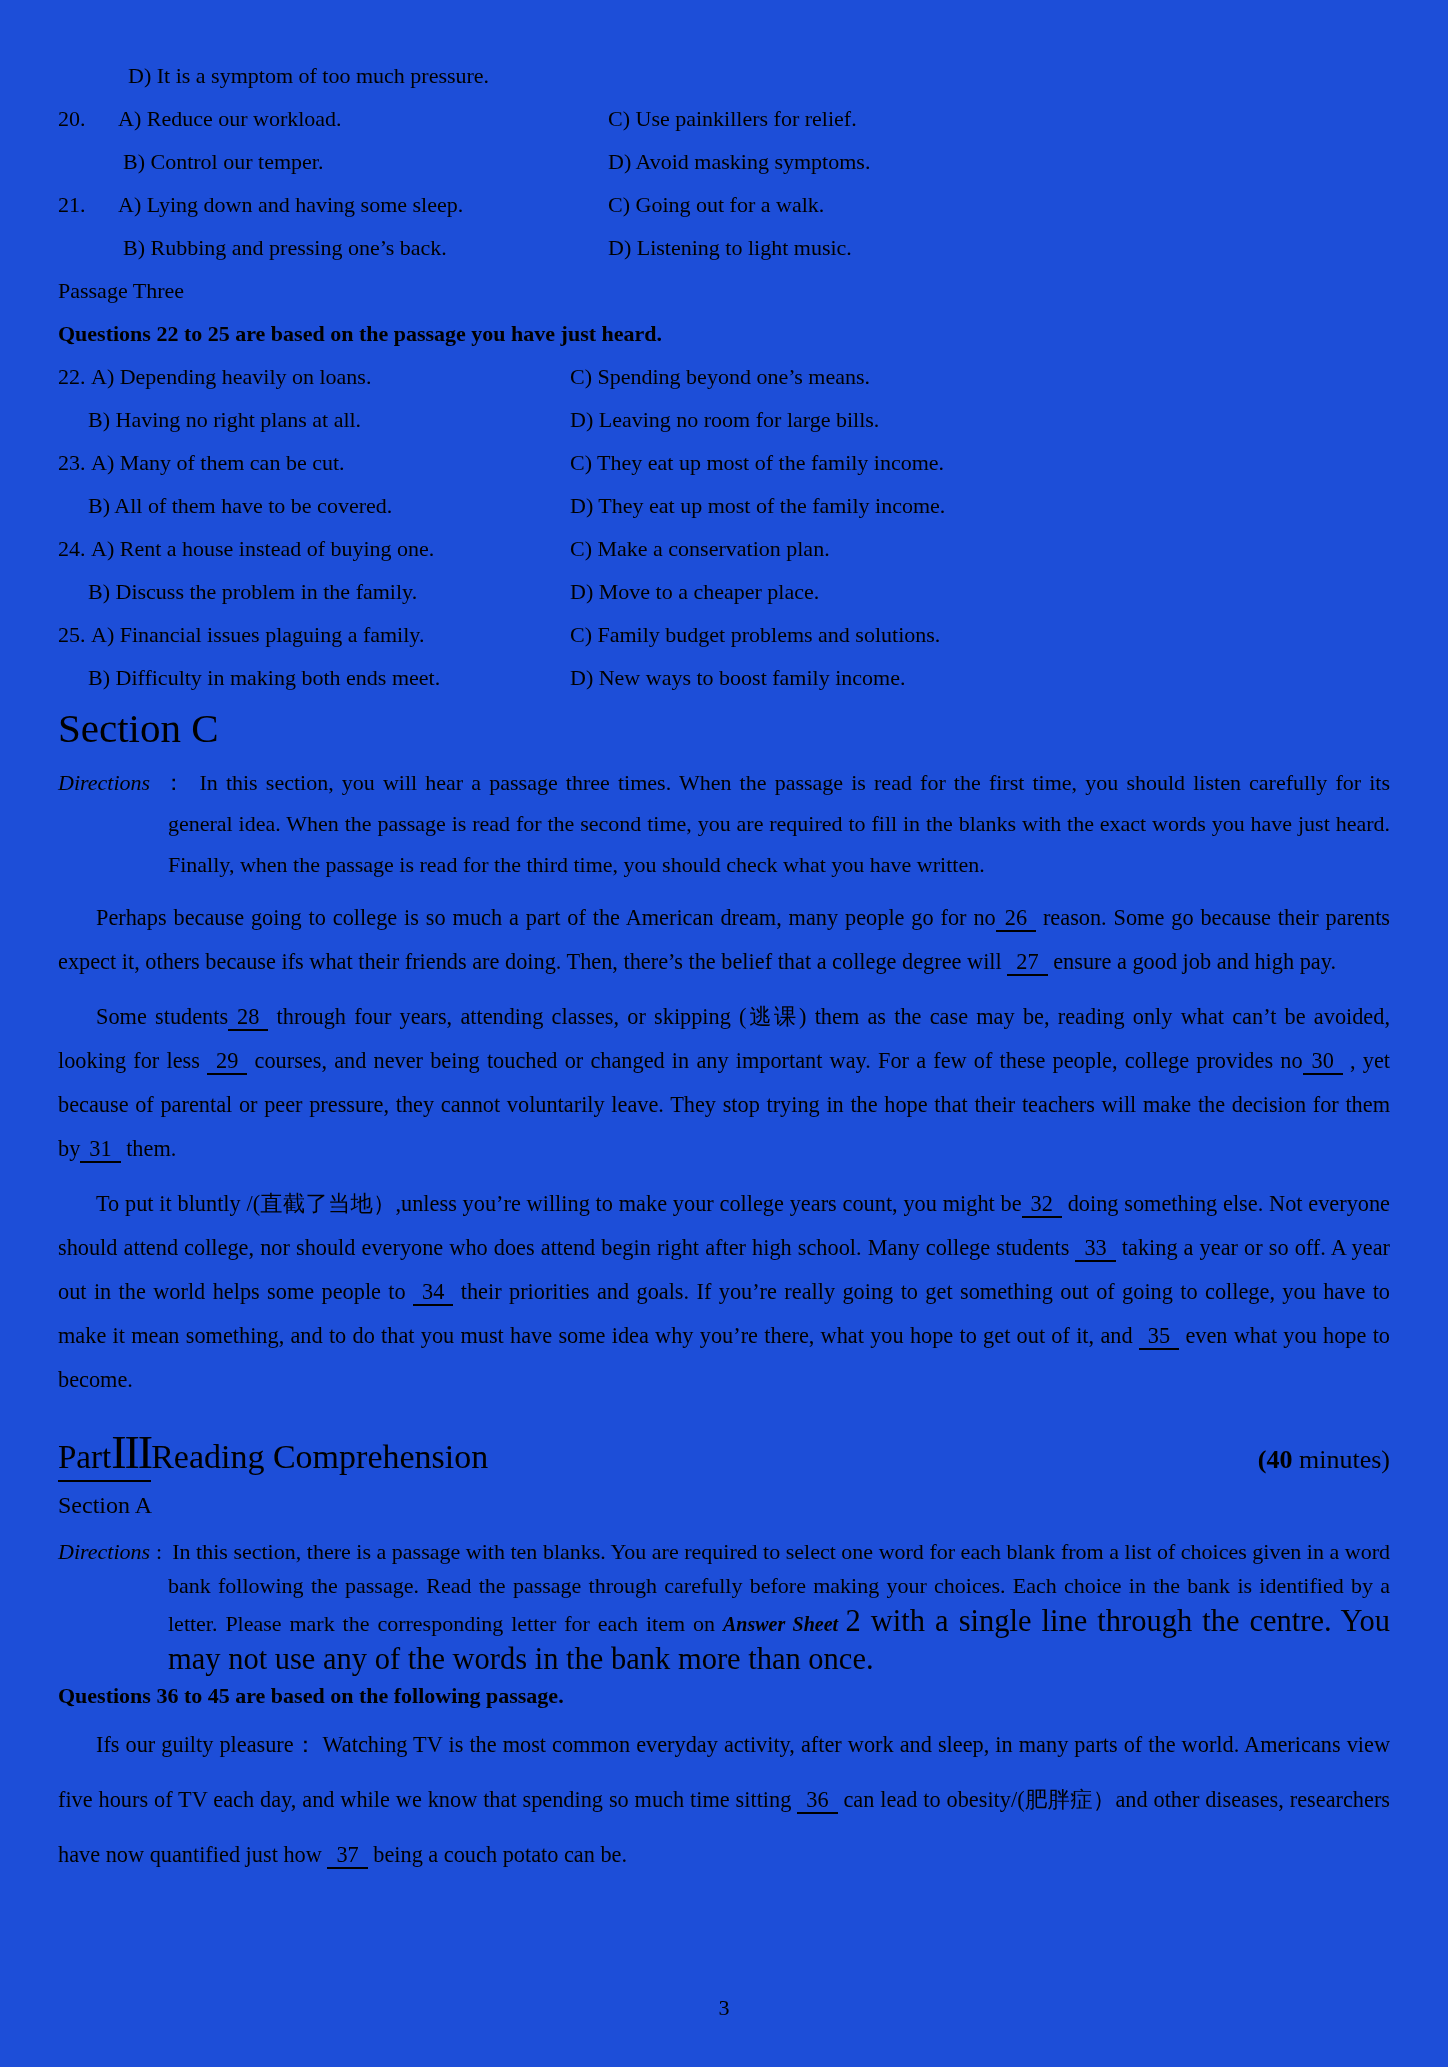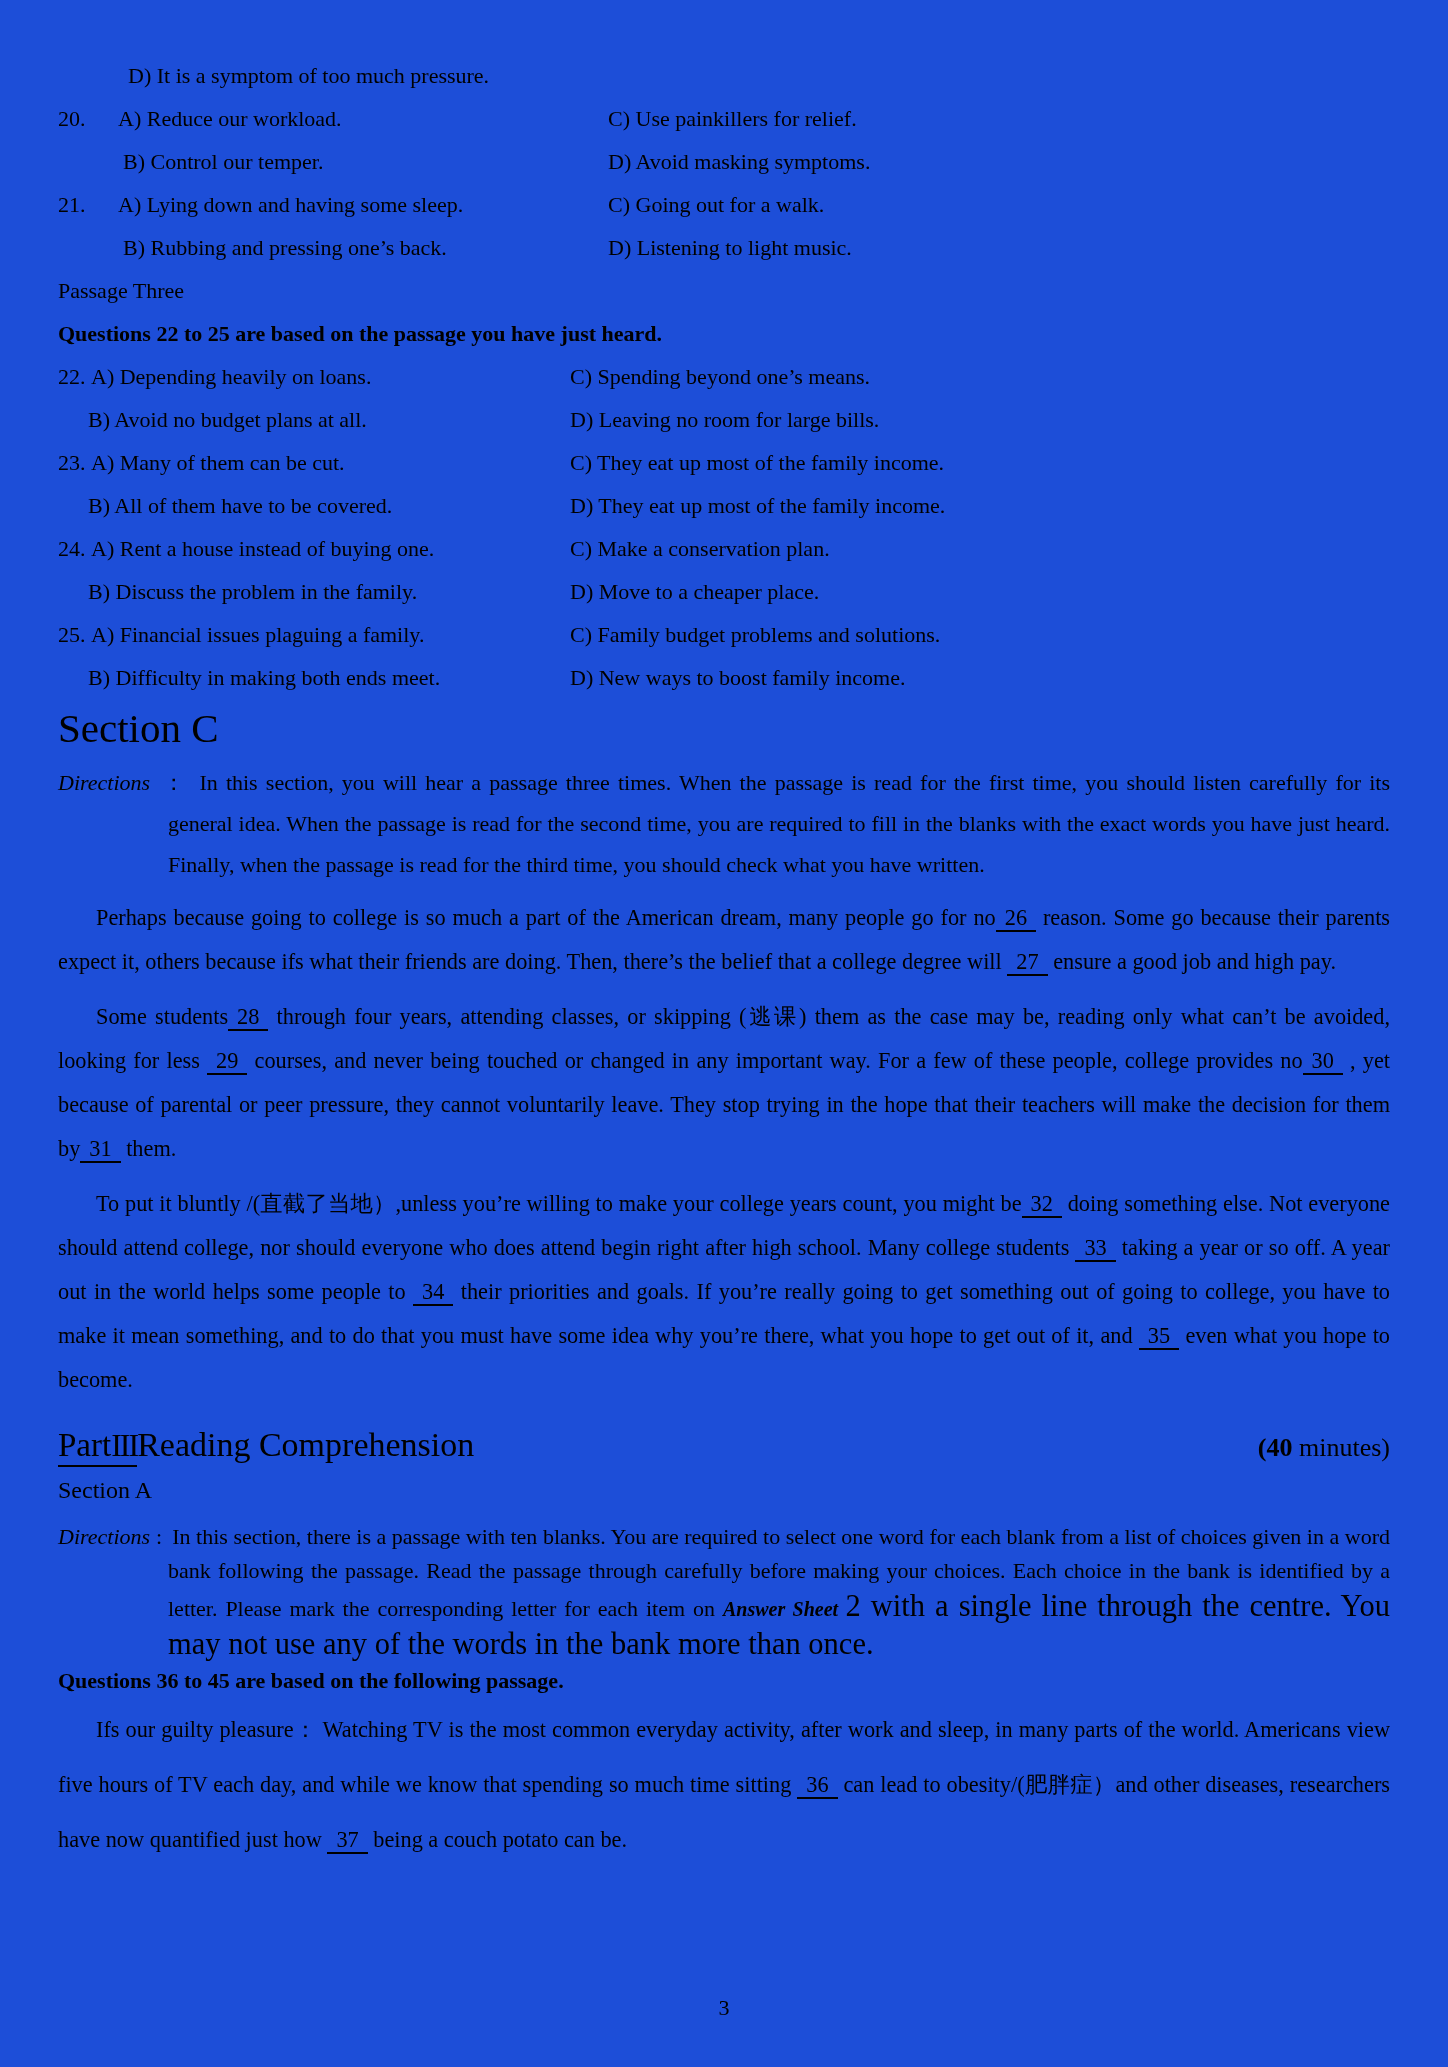--- a/index.html
+++ b/index.html
@@ -35,21 +35,21 @@
   .secC{font-size:41px;font-weight:400;line-height:1.15;margin:6px 0 10px 0;}
   .dir{font-size:22px;line-height:41px;text-align:justify;padding-left:110px;text-indent:-110px;}
   .dir i{font-style:italic;}
   .dirsep{padding:0 12px 0 10px;}
   .dirsepA{padding:0 10px 0 6px;}
   .cloze{font-size:22.3px;line-height:44px;text-align:justify;text-indent:38px;margin:11px 0 0 0;}
   .blank{border-bottom:2px solid #000;padding:0 9px;}
   
   .part-row{display:flex;align-items:baseline;margin-top:24px;}
   .part-left{font-size:33px;border-bottom:2px solid #000;padding-bottom:1px;flex:0 0 auto;}
-  .numeral{font-size:32px;letter-spacing:-2px;}
+  .numeral{font-size:46px;letter-spacing:-2px;}
   .part-title{flex:1 1 auto;text-align:left;font-size:34px;}
   .part-min{flex:0 0 auto;font-size:26px;}
   .part-min b{font-weight:bold;}
   .secA{font-size:24px;margin-top:10px;}
   .dirA{margin-top:16px;line-height:34px;}
   .as{font-weight:bold;font-style:italic;font-size:20px;}
   .big{font-size:30.5px;line-height:37px;}
   .qhead{font-weight:bold;font-size:22px;margin-top:4px;}
   .read{line-height:55px;margin-top:8px;}
   .pageno{position:absolute;left:0;bottom:46px;width:100%;text-align:center;font-size:22px;}
@@ -91,21 +91,21 @@
 
     <div class="boldline">Questions 22 to 25 are based on the passage you have just heard.</div>
 
     <div class="b2">
       <div class="line">
         <span class="num">22.</span>
         <span class="left">A) Depending heavily on loans.</span>
         <span class="right">C) Spending beyond one’s means.</span>
       </div>
       <div class="line bl">
-        <span class="left">B) Avoid no budget plans at all.</span>
+        <span class="left">B) Having no right plans at all.</span>
         <span class="right">D) Leaving no room for large bills.</span>
       </div>
     </div>
 
     <div class="b2">
       <div class="line">
         <span class="num">23.</span>
         <span class="left">A) Many of them can be cut.</span>
         <span class="right">C) They eat up most of the family income.</span>
       </div>

